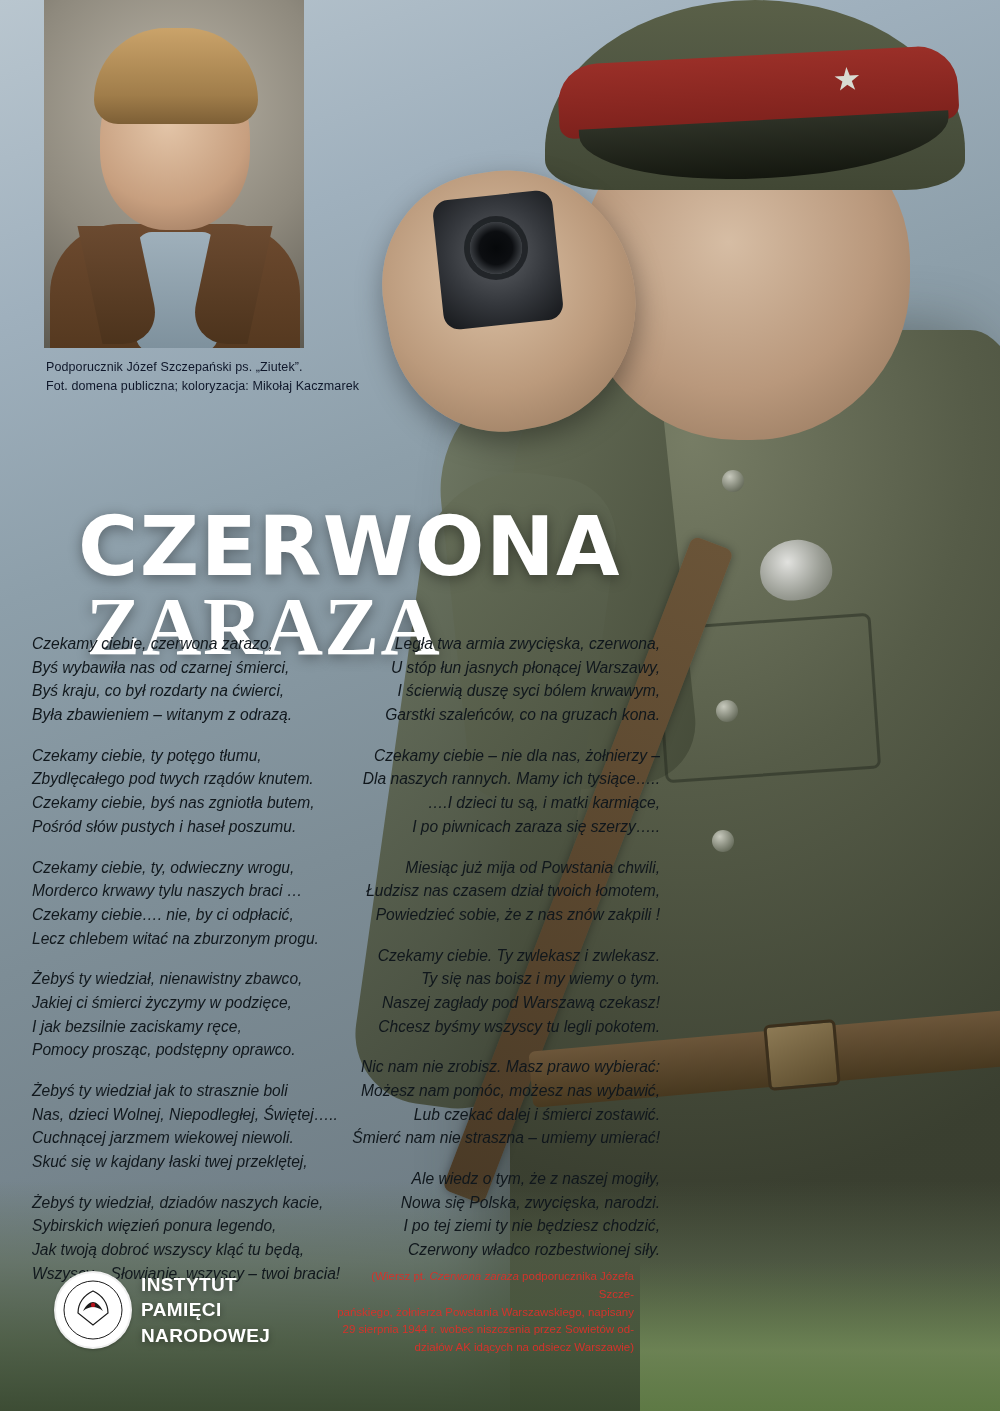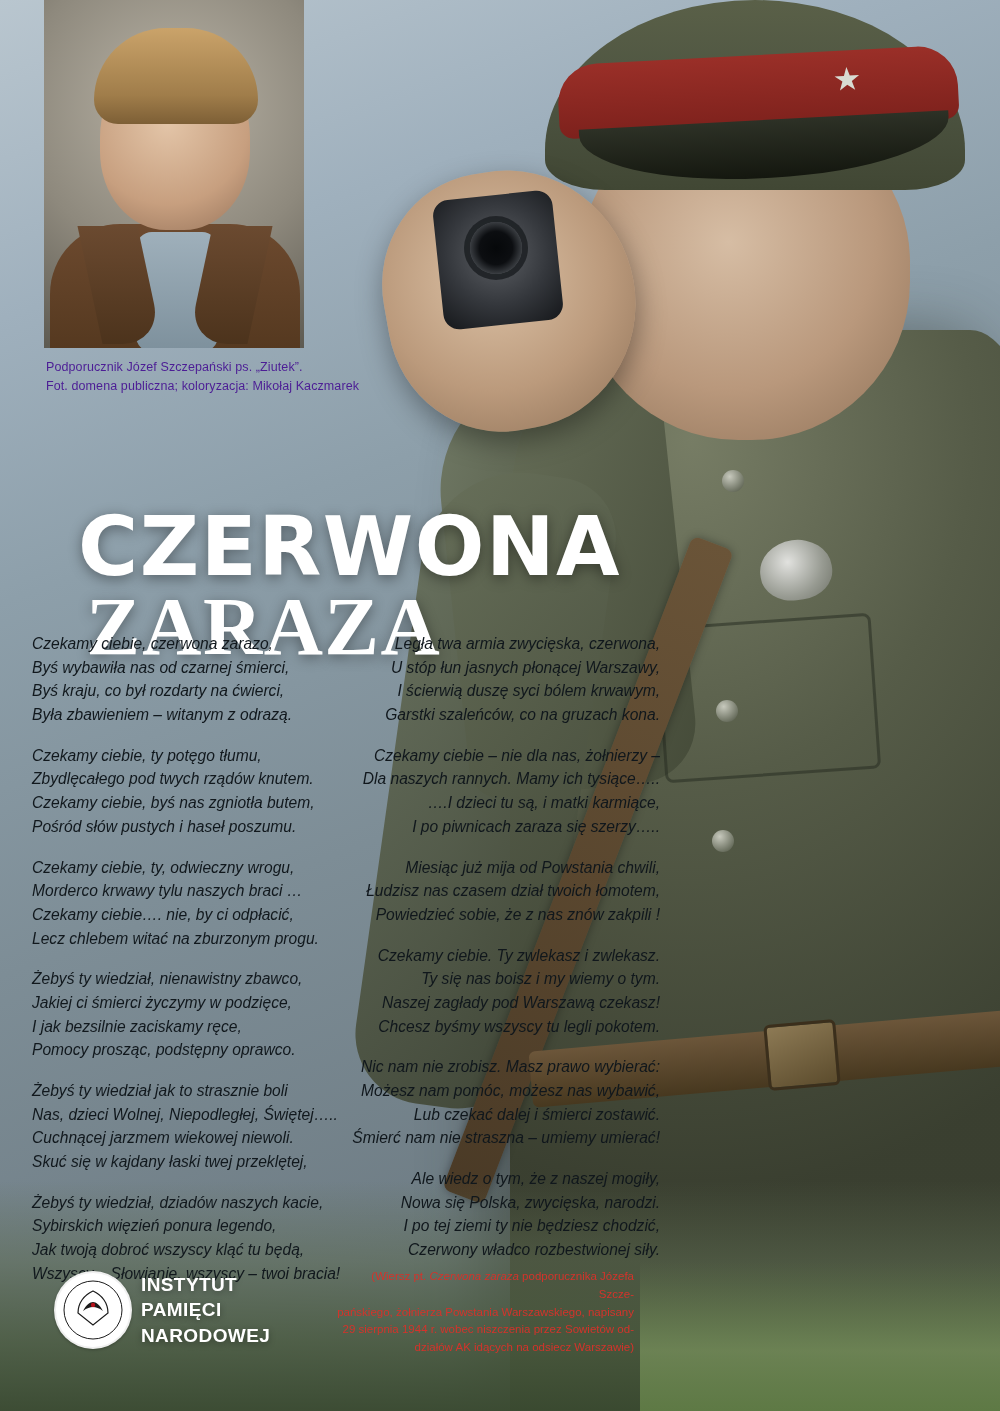--- a/index.html
+++ b/index.html
@@ -269,21 +269,21 @@
     background: linear-gradient(180deg, #6b4a30 0%, #4c331c 100%);
   }
   .portrait .collar-l { left: 46px; transform: skewX(12deg); border-radius: 0 0 40px 0; }
   .portrait .collar-r { left: 156px; transform: skewX(-12deg); border-radius: 0 0 0 40px; }
 
   .caption {
     position: absolute;
     left: 46px;
     top: 358px;
     width: 420px;
-    color: #4c1d95;
+    color: #0f172a;
     font-size: 12.5px;
     line-height: 1.5;
     letter-spacing: .1px;
   }
 
   
   .title {
     position: absolute;
     left: 78px;
     top: 452px;

